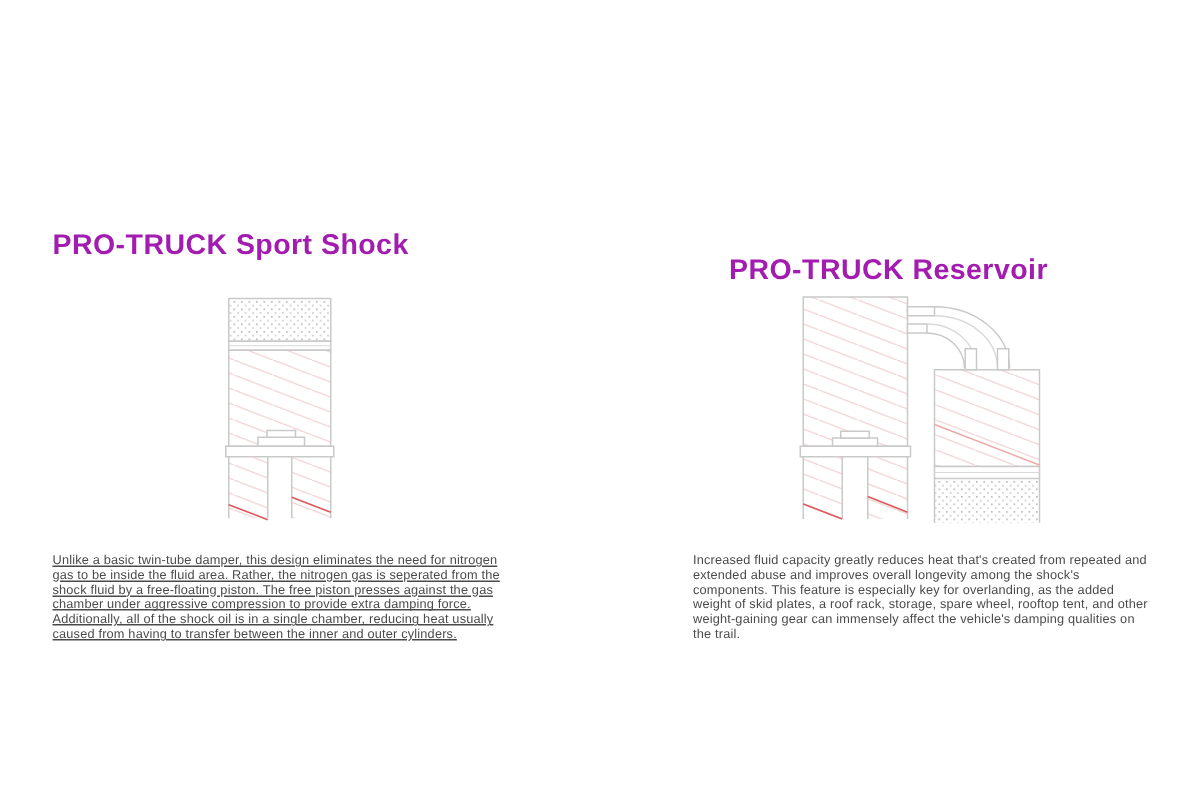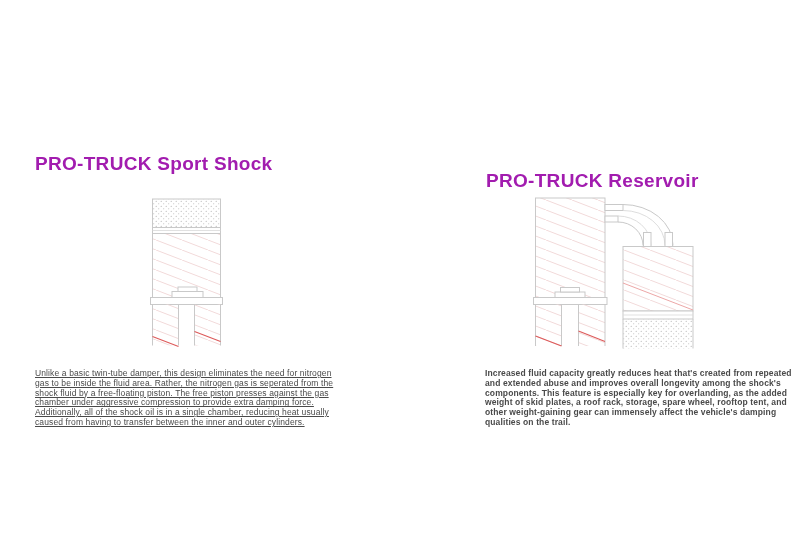--- a/index.html
+++ b/index.html
@@ -24,21 +24,21 @@
   .product-desc{
     position:absolute;
     margin:0;
     font-size:8.5px;
     line-height:9.8px;
     letter-spacing:.12px;
     color:#4a4a4a;
     width:308px;
   }
   .desc-left{left:35px;top:369px;text-decoration:underline;}
-  .desc-right{left:485px;top:369px;font-weight:bold;}
+  .desc-right{left:462px;top:369px;}
   .fig{position:absolute;}
   .fig-left{left:145px;top:192px;}
   .fig-right{left:528px;top:192px;}
   svg{display:block;}
 </style>
 </head>
 <body>
 
 <div class="page">
 

